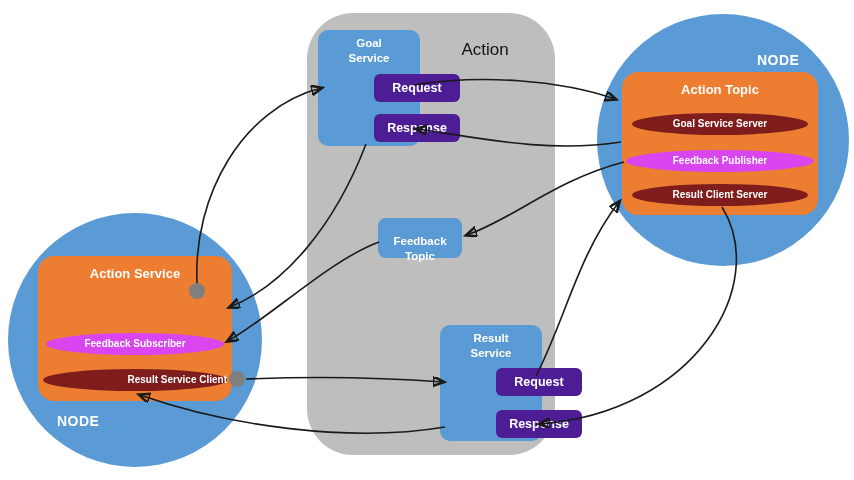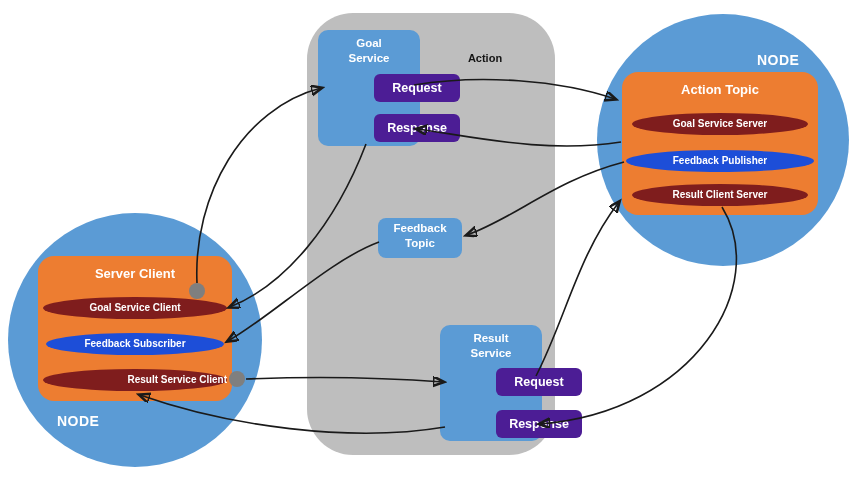--- a/index.html
+++ b/index.html
@@ -6,30 +6,30 @@
   .stage {
     position: relative; width: 854px; height: 480px; overflow: hidden;
     background: #ffffff; font-family: "Liberation Sans", sans-serif;
   }
   .abs { position: absolute; }
 
   
   .action-container { left: 307px; top: 13px; width: 248px; height: 442px;
     background: #bebebe; border-radius: 46px; }
   .action-title { left: 430px; top: 40px; width: 110px; text-align: center;
-    font-size: 11px; font-weight: bold; color: #141414; margin-top: 12px; }
+    font-size: 17px; font-weight: normal; color: #141414; }
 
   
   .svc-box { background: #5b9bd5; border-radius: 10px; }
   .goal-box   { left: 318px; top: 30px;  width: 102px; height: 116px; }
   .result-box { left: 440px; top: 325px; width: 102px; height: 116px; }
   .topic-box  { left: 378px; top: 218px; width: 84px;  height: 40px; border-radius: 8px; }
   .svc-title { color: #fff; font-weight: bold; font-size: 11.5px; text-align: center;
     line-height: 1.27; margin: 6px auto 0; width: 58px; }
-  .topic-title { width: 64px; margin-top: 3px; }
+  .topic-title { width: 64px; margin-top: 16px; }
   .btn { position: absolute; left: 8px; width: 86px; height: 28px; background: #4c1d95;
     border-radius: 6px; color: #fff; font-weight: bold; font-size: 12.5px;
     display: flex; align-items: center; justify-content: center; margin-left: 48px; }
   .btn.req  { top: 44px; }
   .btn.resp { top: 84px; }
   .result-box .btn.req  { top: 43px; }
   .result-box .btn.resp { top: 85px; }
 
   
   .node-circle { background: #5b9bd5; border-radius: 50%; }
@@ -44,21 +44,21 @@
   .orange-box { position: absolute; background: #ed7d31; border-radius: 16px; }
   .server-box { left: 25px; top: 58px; width: 196px; height: 143px; }
   .client-box { left: 30px; top: 43px; width: 194px; height: 145px; }
   .orange-title { color: #fff; font-weight: bold; font-size: 13px; text-align: center;
     margin-top: 10px; }
 
   
   .pill { position: absolute; height: 22px; border-radius: 50%; color: #fff;
     font-weight: bold; font-size: 10px; text-align: center; line-height: 22px; }
   .gold  { background: #7f1d1d; }
-  .green { background: #1d4ed8; }
+  .green { background: #d946ef; }
   .server-box .pill-1 { left: 10px; top: 41px;  width: 176px; }
   .server-box .pill-2 { left: 4px;  top: 78px;  width: 188px; }
   .server-box .pill-3 { left: 10px; top: 112px; width: 176px; }
   .client-box .pill-1 { left: 5px;  top: 41px;  width: 184px; }
   .client-box .pill-2 { left: 8px;  top: 77px;  width: 178px; }
   .client-box .pill-3 { left: 5px;  top: 113px; width: 184px; text-align: right; }
 
   
   .dot { position: absolute; width: 16px; height: 16px; border-radius: 50%;
     background: #7f7f7f; }
@@ -100,22 +100,21 @@
       <div class="orange-title">Action Topic</div>
       <div class="pill gold pill-1">Goal Service Server</div>
       <div class="pill green pill-2">Feedback Publisher</div>
       <div class="pill gold pill-3">Result Client Server</div>
     </div>
   </div>
 
   <div class="abs node-circle client-circle">
     <div class="node-label">NODE</div>
     <div class="orange-box client-box">
-      <div class="orange-title">Server Client</div>
-      <div class="pill gold pill-1">Goal Service Client</div>
+      <div class="orange-title">Action Service</div>
       <div class="pill green pill-2">Feedback Subscriber</div>
       <div class="pill gold pill-3">Result Service Client</div>
     </div>
   </div>
 
   <div class="dot dot-goal"></div>
   <div class="dot dot-result"></div>
 
   <svg class="arrows" viewBox="0 0 854 480">
     <defs>

